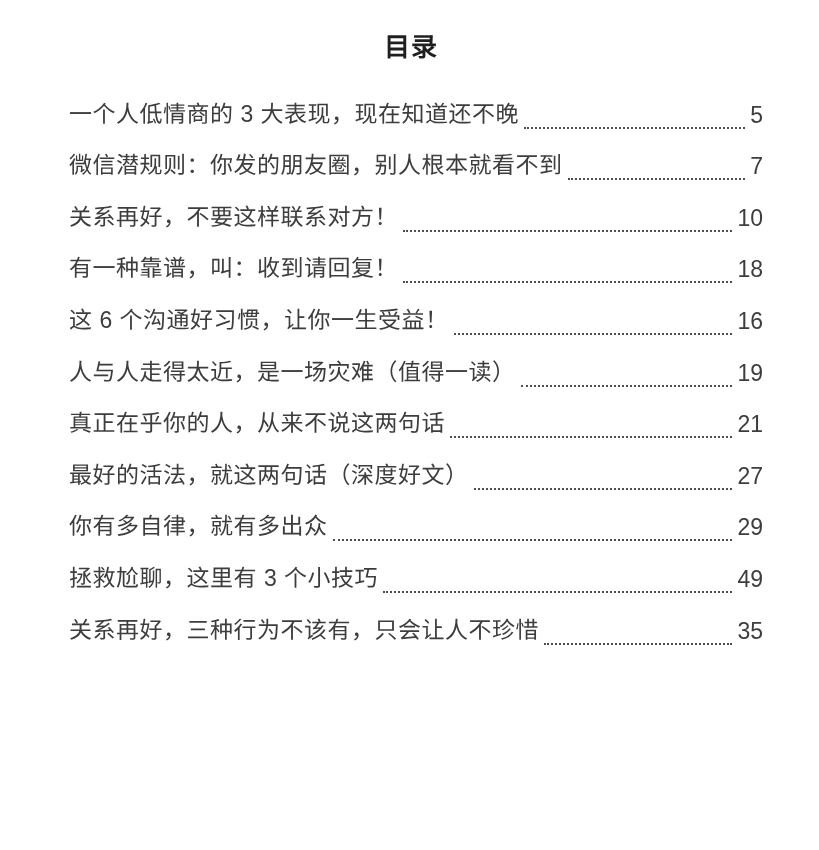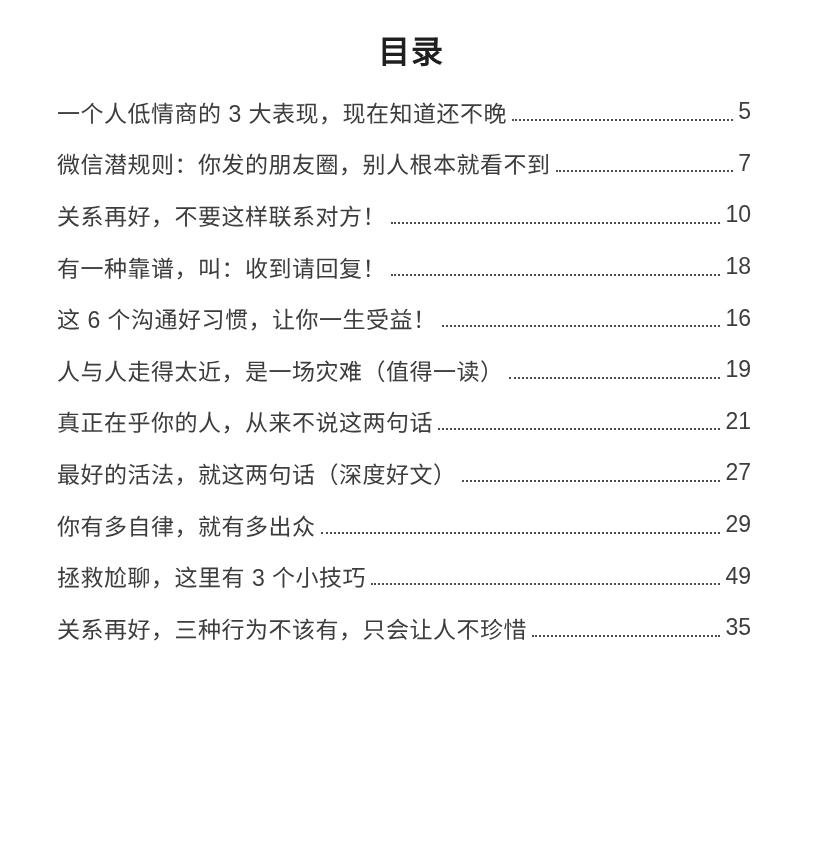--- a/index.html
+++ b/index.html
@@ -11,37 +11,38 @@
     overflow: hidden;
   }
   .page {
     width: 819px;
     height: 850px;
     background: #ffffff;
     padding: 26px 68px 10px 57px;
   }
   .page-title {
     text-align: center;
-    font-size: 32px;
+    font-size: 26px;
     font-weight: 700;
     color: #1f1f1f;
     letter-spacing: 1px;
     margin-bottom: 14px;
     
     padding-left: 14px;
   }
   .toc-list {
     width: 100%;
   }
   .toc-row {
     display: flex;
-    align-items: center;
+    align-items: flex-end;
     height: 51.6px;
     width: 100%;
     cursor: pointer;
+    margin-left: 12px;
   }
   .toc-title {
     font-size: 23px;
     font-weight: 400;
     color: #3d3d3d;
     white-space: nowrap;
     letter-spacing: 0.5px;
   }
   .toc-leader {
     flex: 1 1 auto;

